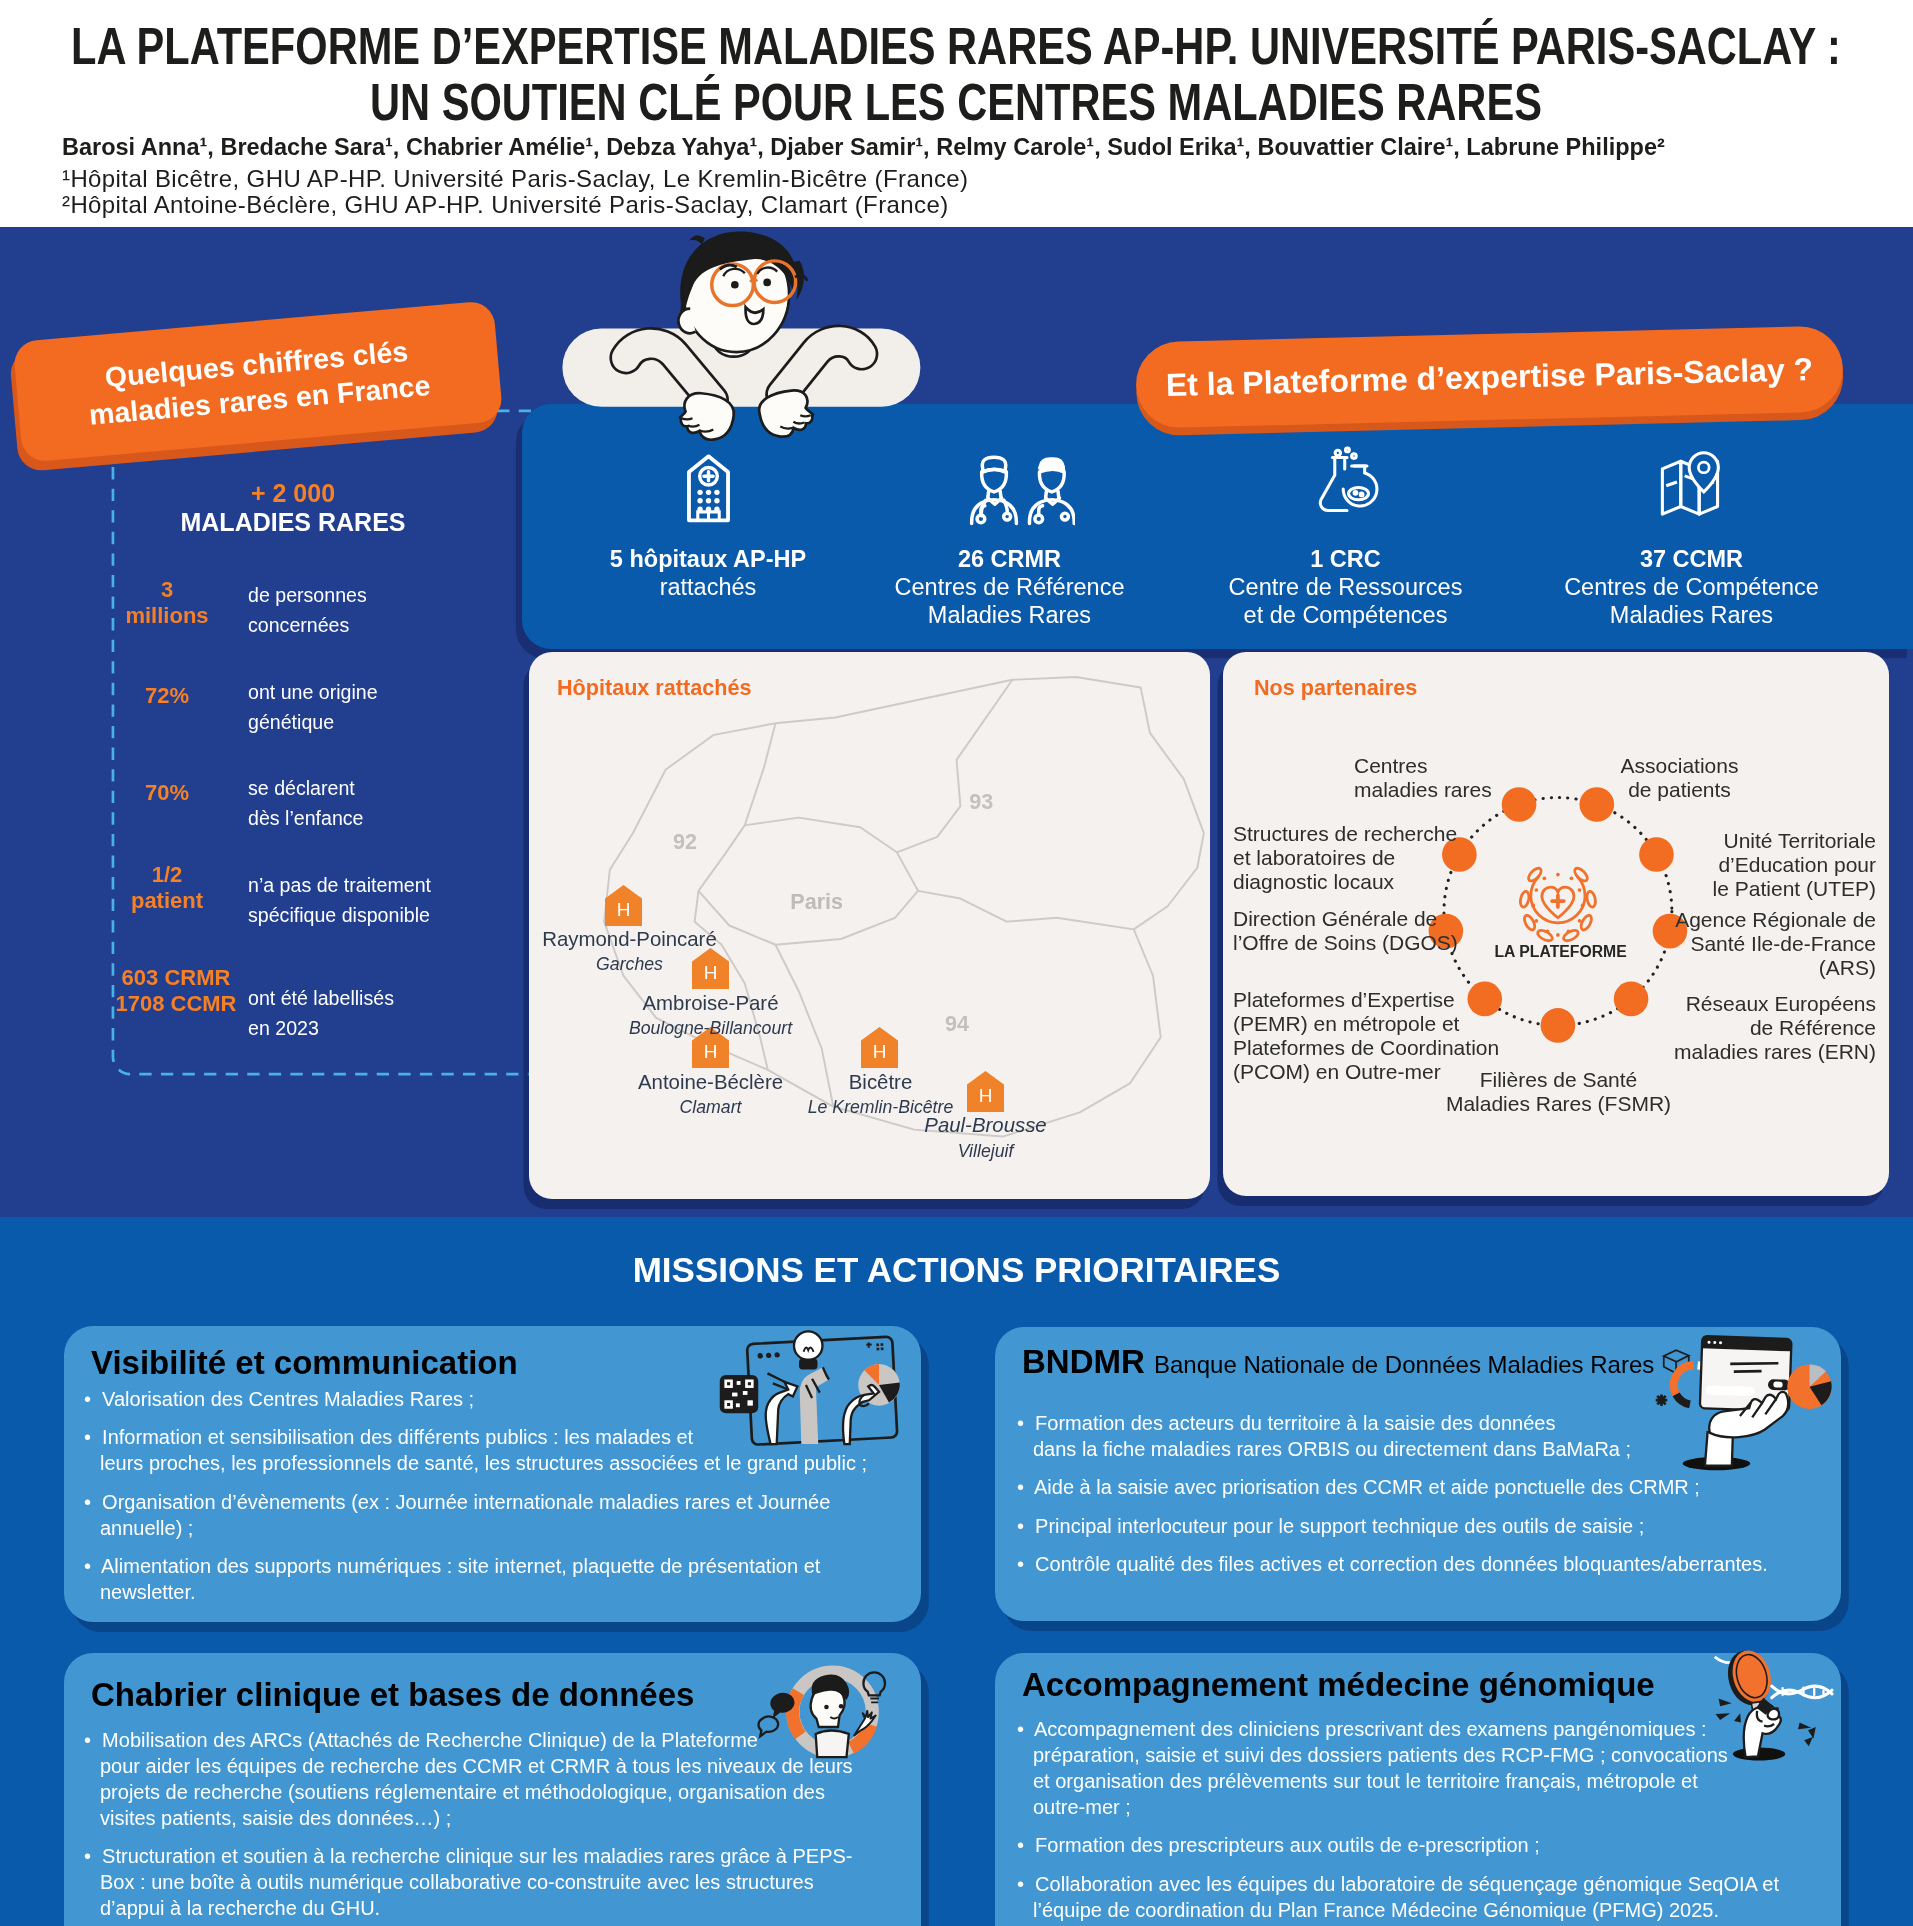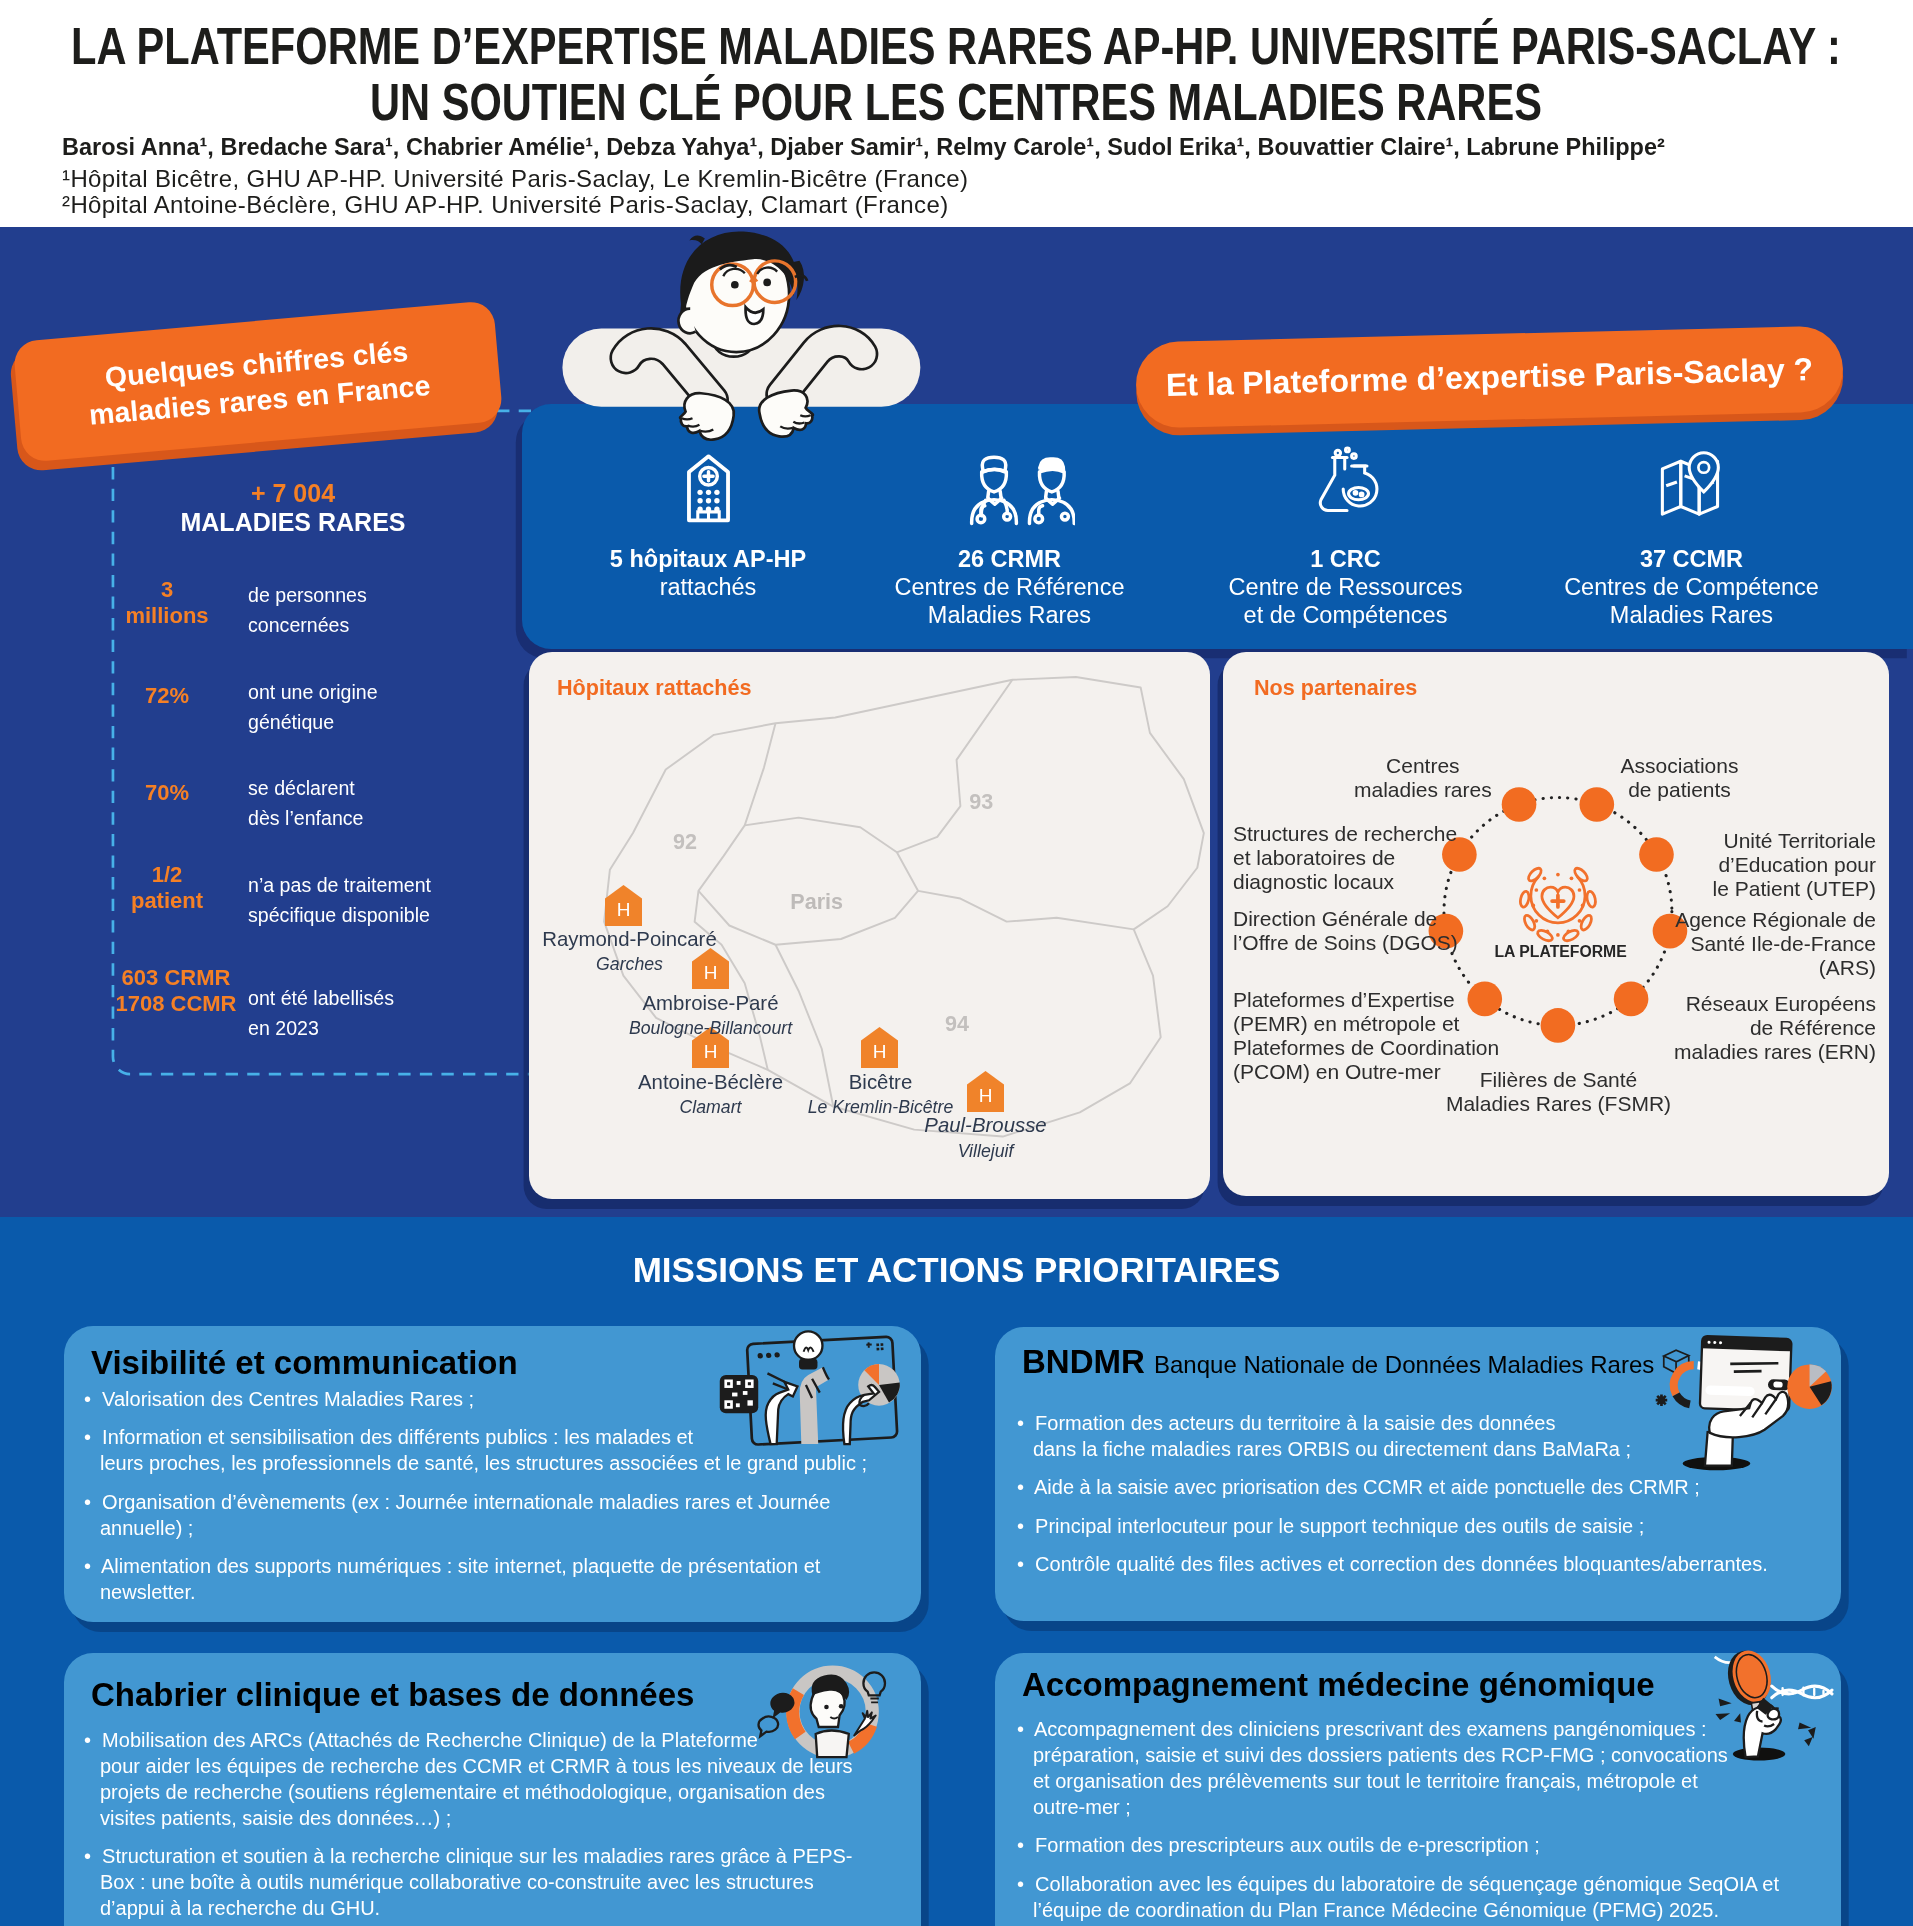--- a/index.html
+++ b/index.html
@@ -63,21 +63,21 @@
 <div class="abs affil" style="top:165px;">¹Hôpital Bicêtre, GHU AP-HP. Université Paris-Saclay, Le Kremlin-Bicêtre (France)</div>
 <div class="abs affil" style="top:191px;">²Hôpital Antoine-Béclère, GHU AP-HP. Université Paris-Saclay, Clamart (France)</div>
 
 <svg class="abs" style="left:111px;top:409px;" width="474" height="667" viewBox="0 0 1230 1731">
   <rect x="5" y="5" width="1220" height="1721" rx="45" fill="none" stroke="#47b1e8" stroke-width="7" stroke-dasharray="32 24"></rect>
 </svg>
 
 <div id="badge1" class="abs badge">Quelques chiffres clés<br>maladies rares en France</div>
 
 <div class="abs" style="left:114px;top:479px;width:358px;text-align:center;">
-  <div class="b" style="font-size:25px;color:#f58025;line-height:29px;">+ 7 004</div>
+  <div class="b" style="font-size:25px;color:#f58025;line-height:29px;">+ 2 000</div>
   <div class="b w" style="font-size:25px;line-height:29px;">MALADIES RARES</div>
 </div>
 
 <div class="abs statnum" style="left:94px;top:577px;">3<br>millions</div>
 <div class="abs stattxt" style="left:248px;top:580px;">de personnes<br>concernées</div>
 <div class="abs statnum" style="left:94px;top:683px;">72%</div>
 <div class="abs stattxt" style="left:248px;top:677px;">ont une origine<br>génétique</div>
 <div class="abs statnum" style="left:94px;top:780px;">70%</div>
 <div class="abs stattxt" style="left:248px;top:773px;">se déclarent<br>dès l’enfance</div>
 <div class="abs statnum" style="left:94px;top:862px;">1/2<br>patient</div>
@@ -256,21 +256,21 @@
     <circle cx="790" cy="660" r="6"></circle>
       <circle cx="950" cy="660" r="6"></circle>
     <circle cx="800" cy="710" r="6"></circle>
       <circle cx="940" cy="710" r="6"></circle>
     <circle cx="836" cy="744" r="6"></circle>
       <circle cx="904" cy="744" r="6"></circle>
       <circle cx="870" cy="756" r="6"></circle>
   </g>
   <text x="877" y="792" font-family="Liberation Sans,sans-serif" font-size="41" font-weight="bold" fill="#262626" text-anchor="middle">LA PLATEFORME</text>
 </svg>
-<div class="plabel" style="left:1354px;top:754px;text-align:center;">Centres<br>maladies rares</div>
+<div class="plabel" style="left:1354px;top:754px;">Centres<br>maladies rares</div>
 <div class="plabel" style="left:1587px;top:754px;width:185px;text-align:center;">Associations<br>de patients</div>
 <div class="plabel" style="left:1233px;top:822px;">Structures de recherche<br>et laboratoires de<br>diagnostic locaux</div>
 <div class="plabel" style="left:1668px;top:829px;width:208px;text-align:right;">Unité Territoriale<br>d’Education pour<br>le Patient (UTEP)</div>
 <div class="plabel" style="left:1233px;top:907px;">Direction Générale de<br>l’Offre de Soins (DGOS)</div>
 <div class="plabel" style="left:1660px;top:908px;width:216px;text-align:right;">Agence Régionale de<br>Santé Ile-de-France<br>(ARS)</div>
 <div class="plabel" style="left:1233px;top:988px;">Plateformes d’Expertise<br>(PEMR) en métropole et<br>Plateformes de Coordination<br>(PCOM) en Outre-mer</div>
 <div class="plabel" style="left:1668px;top:992px;width:208px;text-align:right;">Réseaux Européens<br>de Référence<br>maladies rares (ERN)</div>
 <div class="plabel" style="left:1435px;top:1068px;width:247px;text-align:center;">Filières de Santé<br>Maladies Rares (FSMR)</div>
 
 <div id="mhead" class="abs">MISSIONS ET ACTIONS PRIORITAIRES</div>

